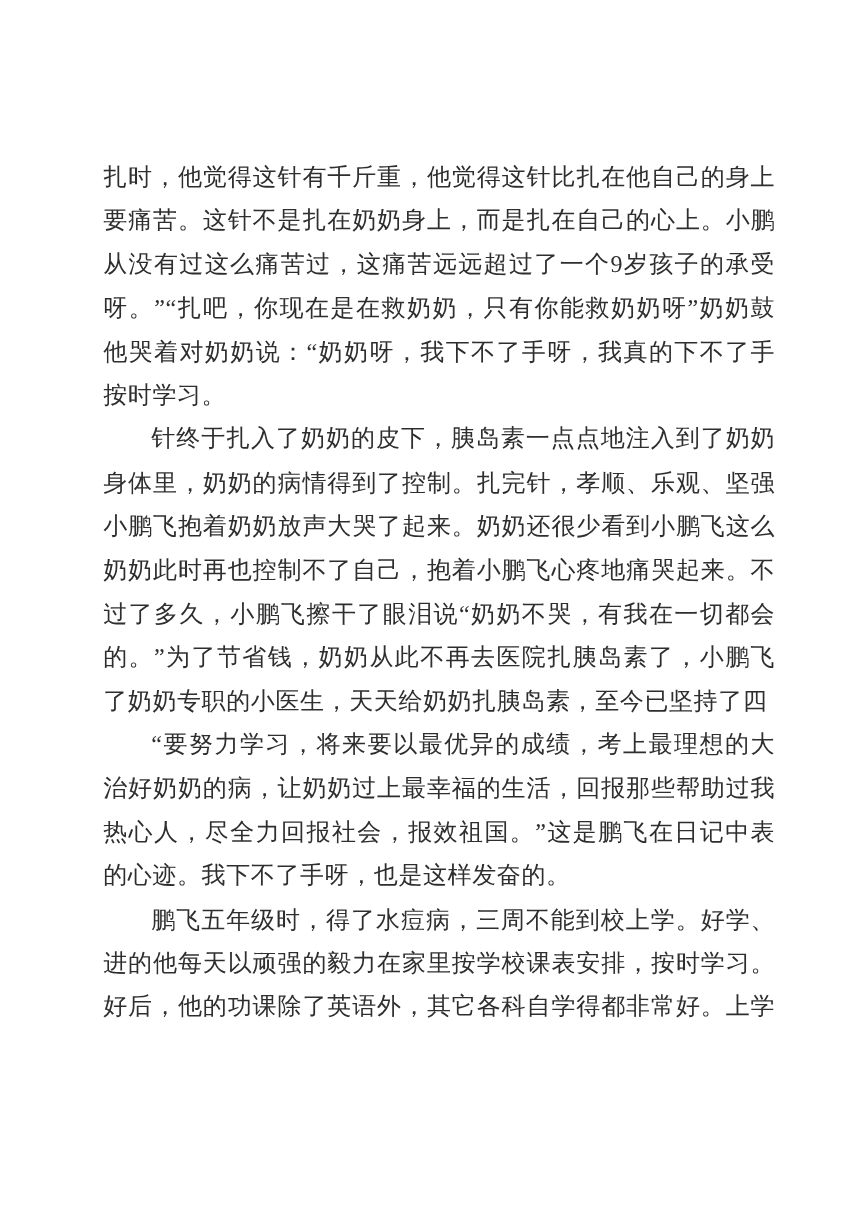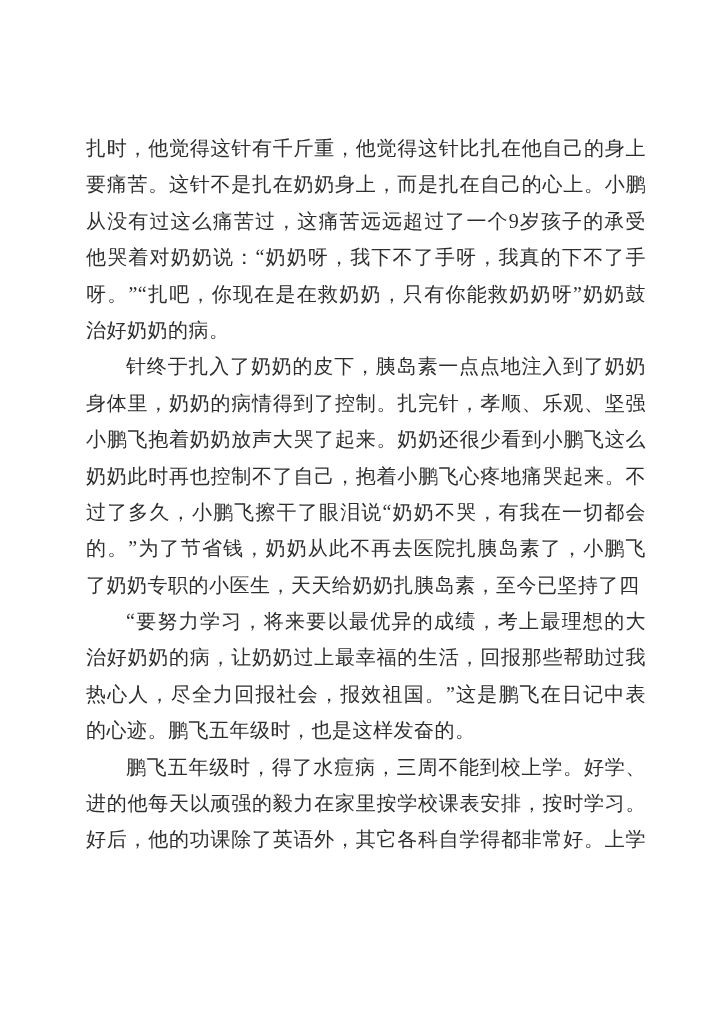--- a/index.html
+++ b/index.html
@@ -42,31 +42,31 @@
   }
 </style>
 </head>
 <body>
 
 <div class="page">
   <div class="text-block" style="color: rgb(46, 46, 46);">
       <div class="line justify">扎时，他觉得这针有千斤重，他觉得这针比扎在他自己的身上还</div>
       <div class="line justify">要痛苦。这针不是扎在奶奶身上，而是扎在自己的心上。小鹏飞</div>
       <div class="line justify">从没有过这么痛苦过，这痛苦远远超过了一个9岁孩子的承受力。</div>
+      <div class="line justify">呀。”“扎吧，你现在是在救奶奶，只有你能救奶奶呀”奶奶鼓</div>
       <div class="line justify">他哭着对奶奶说：“奶奶呀，我下不了手呀，我真的下不了手</div>
-      <div class="line justify">呀。”“扎吧，你现在是在救奶奶，只有你能救奶奶呀”奶奶鼓</div>
-      <div class="line plain">治好奶奶的病。</div>
+      <div class="line plain">按时学习。</div>
       <div class="line justify indent">针终于扎入了奶奶的皮下，胰岛素一点点地注入到了奶奶的</div>
       <div class="line justify">身体里，奶奶的病情得到了控制。扎完针，孝顺、乐观、坚强的</div>
       <div class="line justify">小鹏飞抱着奶奶放声大哭了起来。奶奶还很少看到小鹏飞这么哭，</div>
       <div class="line justify">奶奶此时再也控制不了自己，抱着小鹏飞心疼地痛哭起来。不知</div>
       <div class="line justify">过了多久，小鹏飞擦干了眼泪说“奶奶不哭，有我在一切都会好</div>
       <div class="line justify">的。”为了节省钱，奶奶从此不再去医院扎胰岛素了，小鹏飞成</div>
       <div class="line plain">了奶奶专职的小医生，天天给奶奶扎胰岛素，至今已坚持了四年。</div>
       <div class="line justify indent">“要努力学习，将来要以最优异的成绩，考上最理想的大学，</div>
       <div class="line justify">治好奶奶的病，让奶奶过上最幸福的生活，回报那些帮助过我的</div>
       <div class="line justify">热心人，尽全力回报社会，报效祖国。”这是鹏飞在日记中表露</div>
-      <div class="line plain">的心迹。鹏飞五年级时，也是这样发奋的。</div>
+      <div class="line plain">的心迹。我下不了手呀，也是这样发奋的。</div>
       <div class="line justify indent">鹏飞五年级时，得了水痘病，三周不能到校上学。好学、上</div>
       <div class="line justify">进的他每天以顽强的毅力在家里按学校课表安排，按时学习。病</div>
       <div class="line justify">好后，他的功课除了英语外，其它各科自学得都非常好。上学后，</div>
     </div>
 </div>
 
 </body></html>

